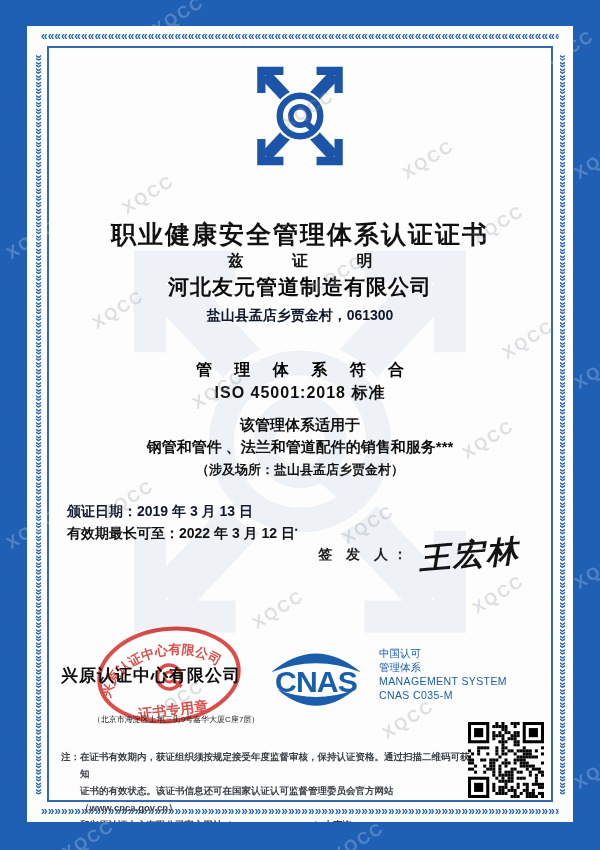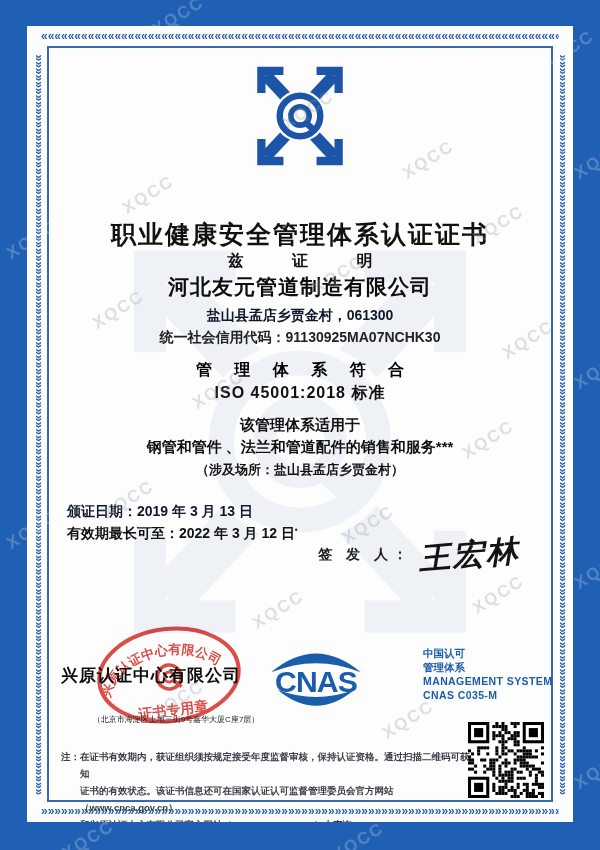--- a/index.html
+++ b/index.html
@@ -64,21 +64,21 @@
   .signature {
     font-family:"DejaVu Serif", serif;
     font-size:31px; font-weight:bold; color:#141414;
     transform:skewX(-14deg) rotate(-5deg);
     letter-spacing:2px;
   }
   .issuer-name { top:638px; left:34px; font-size:17px; font-weight:bold; color:#0d0d0d; letter-spacing:1px; }
   .issuer-addr { top:688px; left:16px; width:266px; text-align:center; font-size:8px; font-weight:normal; color:#222; }
   .seal { top:594px; left:64px; width:156px; height:110px; opacity:.88; mix-blend-mode:multiply; }
   .cnas-logo { top:618px; left:236px; width:106px; height:64px; }
-  .cnas-text { top:620px; left:352px; font-size:10.5px; line-height:14px; color:#1a5dab; font-weight:700;margin-left:44px; }
+  .cnas-text { top:620px; left:352px; font-size:10.5px; line-height:14px; color:#1a5dab; font-weight:400; }
   .cnas-text .en { letter-spacing:.4px; }
   .qr { top:696px; left:441px; width:76px; height:76px; }
   .note { top:722px; left:34px; width:414px; display:flex; font-size:9.5px; line-height:17px; color:#3b4048; font-weight:600; }
   .note-label { flex:0 0 auto; }
   .note-lines { flex:1; }
   
   .wm {
     position:absolute; font-size:17px; font-weight:bold;
     color:rgba(150,155,165,.30); transform:rotate(-32deg);
     letter-spacing:2px; pointer-events:none; user-select:none;
@@ -134,21 +134,20 @@
     <circle cx="50" cy="57" r="22" fill="none" stroke="#1c55a8" stroke-width="7"></circle>
     <circle cx="50" cy="57" r="10" fill="none" stroke="#1c55a8" stroke-width="6"></circle>
     <line x1="56" y1="64" x2="67" y2="74" stroke="#1c55a8" stroke-width="7"></line>
   </svg>
 
   <div class="abs ctr title">职业健康安全管理体系认证证书</div>
 
   <div class="abs ctr attest">兹 证 明</div>
   <div class="abs ctr company">河北友元管道制造有限公司</div>
   <div class="abs ctr addr">盐山县孟店乡贾金村，061300</div>
-  <div class="abs ctr credit">统一社会信用代码：91130925MA07NCHK30</div>
   <div class="abs ctr conform">管 理 体 系 符 合</div>
   <div class="abs ctr standard">ISO 45001:2018 标准</div>
   <div class="abs ctr scope-intro">该管理体系适用于</div>
   <div class="abs ctr scope">钢管和管件 、法兰和管道配件的销售和服务***</div>
   <div class="abs ctr sites">（涉及场所：盐山县孟店乡贾金村）</div>
 
   <div class="abs issue-date">颁证日期：2019 年 3 月 13 日</div>
   <div class="abs valid-date">
     <span>有效期最长可至：2022 年 3 月 12 日</span><sup>▪</sup>
   </div>

